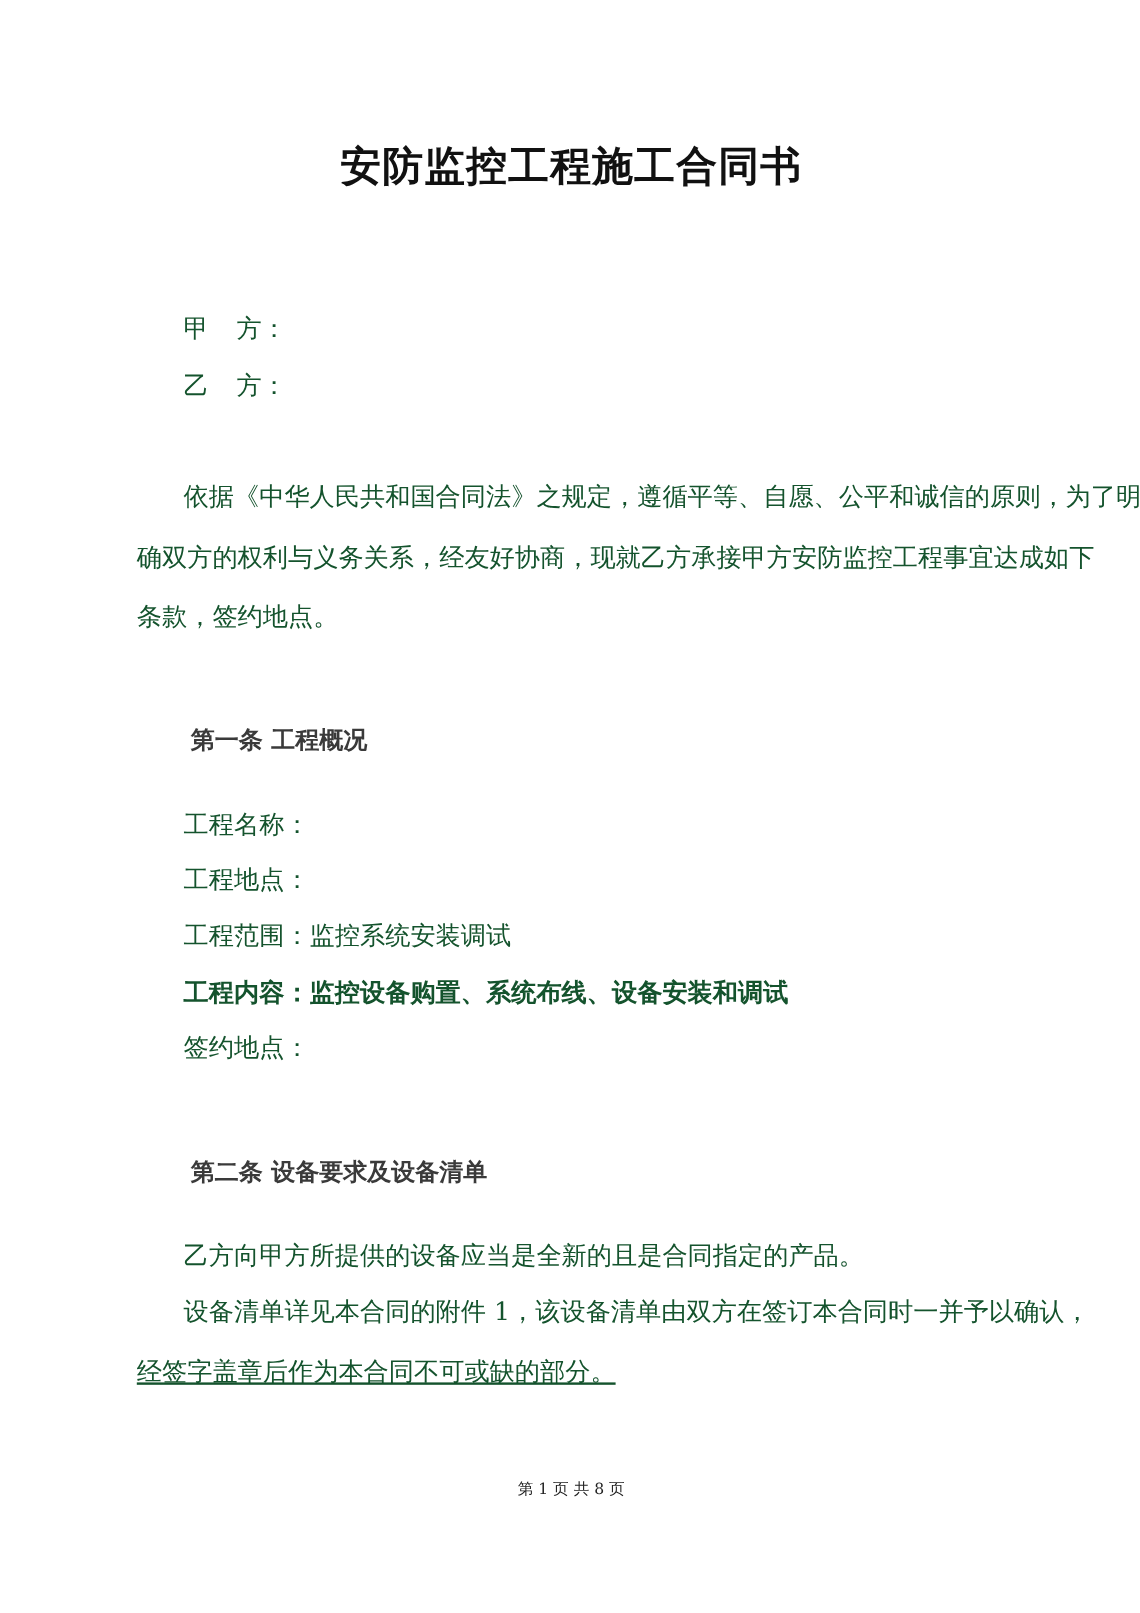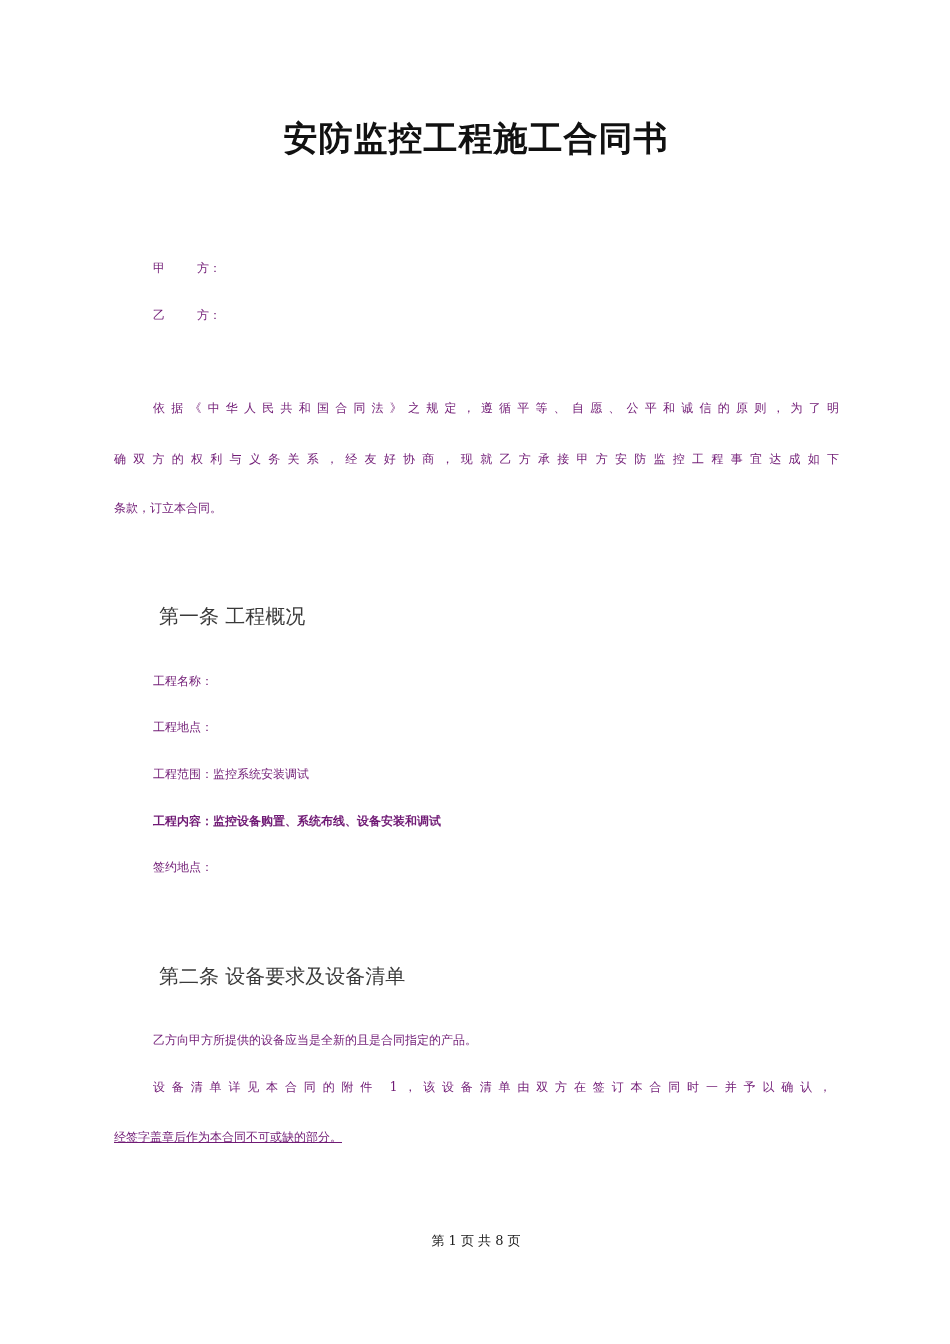--- a/index.html
+++ b/index.html
@@ -27,28 +27,28 @@
     top: 116px;
     text-align: center;
     font-family: "DejaVu Sans", "Liberation Sans", sans-serif;
     font-weight: bold;
     font-size: 34px;
     letter-spacing: 1px;
     color: #111111;
   }
   .line {
     position: absolute;
-    font-size: 12px;
+    font-size: 21px;
     white-space: nowrap;
-    color: #701a75;
+    color: #14532d;
   }
   .heading {
     position: absolute;
     font-family: "DejaVu Sans", "Liberation Sans", sans-serif;
-    font-weight: normal;
+    font-weight: bold;
     font-size: 20px;
     color: #3a3a3a;
     white-space: nowrap;
   }
   .justify {
     text-align: justify;
     text-align-last: justify;
     width: 724px;
   }
   .party-label {
@@ -73,21 +73,21 @@
 
   <div class="line" style="left:152px; top:260px;">
     <span class="party-label">甲</span><span>方：</span><span></span>
   </div>
   <div class="line" style="left:152px; top:307px;">
     <span class="party-label">乙</span><span>方：</span><span></span>
   </div>
 
   <div class="line justify" style="left:152px; top:400px; width:686px;">依据《中华人民共和国合同法》之规定，遵循平等、自愿、公平和诚信的原则，为了明</div>
   <div class="line justify" style="left:113px; top:451px; width:725px;">确双方的权利与义务关系，经友好协商，现就乙方承接甲方安防监控工程事宜达成如下</div>
-  <div class="line" style="left:113px; top:500px;">条款，订立本合同。</div>
+  <div class="line" style="left:113px; top:500px;">条款，签约地点。</div>
 
   <div class="heading" style="left:158px; top:603px;">第一条 工程概况</div>
   <div class="line" style="left:152px; top:673px;">工程名称：</div>
   <div class="line" style="left:152px; top:719px;">工程地点：</div>
   <div class="line" style="left:152px; top:766px;">工程范围：监控系统安装调试</div>
   <div class="line" style="left:152px; top:813px;font-weight:bold;">工程内容：监控设备购置、系统布线、设备安装和调试</div>
   <div class="line" style="left:152px; top:859px;text-align:right;">签约地点：</div>
 
   <div class="heading" style="left:158px; top:963px;">第二条  设备要求及设备清单</div>
   <div class="line" style="left:152px; top:1032px;">乙方向甲方所提供的设备应当是全新的且是合同指定的产品。</div>

